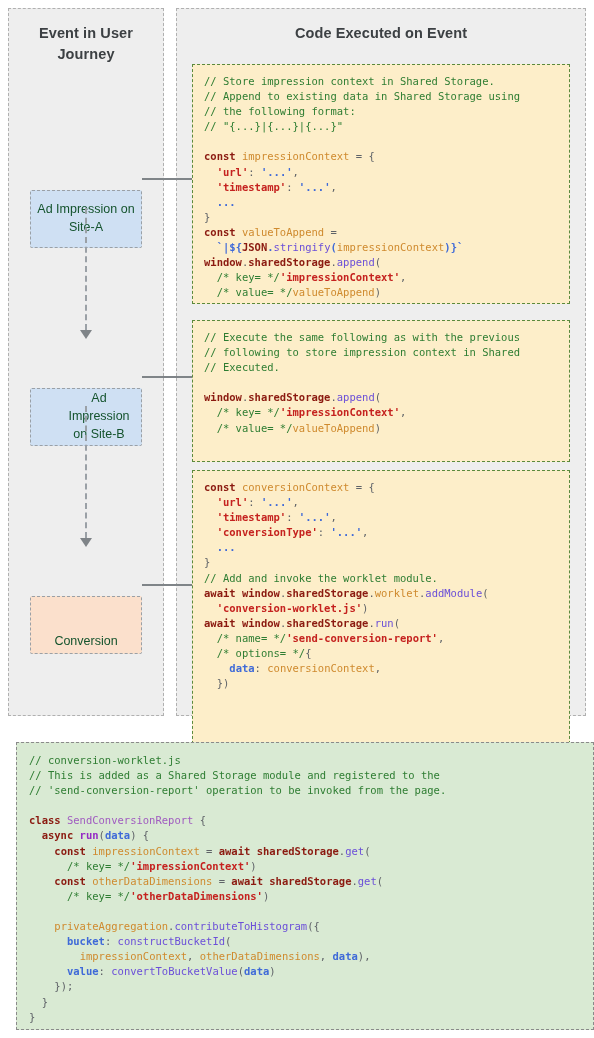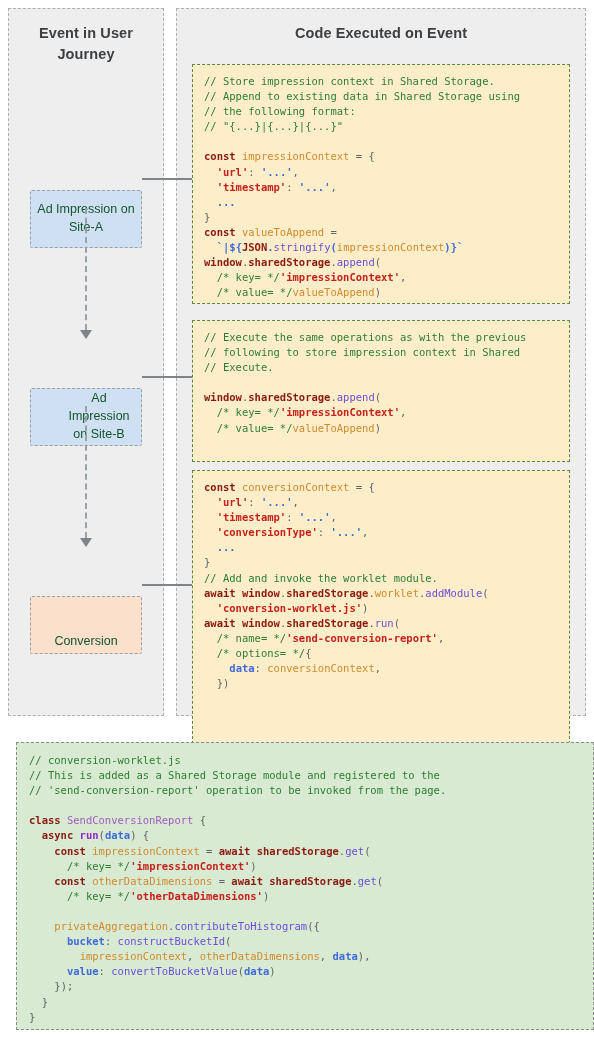--- a/index.html
+++ b/index.html
@@ -216,23 +216,23 @@
 <span class="t-kw">const</span><span class="t-punc"> </span><span class="t-var">impressionContext</span><span class="t-punc"> </span><span class="t-punc">=</span><span class="t-punc"> </span><span class="t-punc">{</span>
 <span class="t-punc"> </span><span class="t-punc"> </span><span class="t-str">'url'</span><span class="t-punc">:</span><span class="t-punc"> </span><span class="t-ell">'...'</span><span class="t-punc">,</span>
 <span class="t-punc"> </span><span class="t-punc"> </span><span class="t-str">'timestamp'</span><span class="t-punc">:</span><span class="t-punc"> </span><span class="t-ell">'...'</span><span class="t-punc">,</span>
 <span class="t-punc"> </span><span class="t-punc"> </span><span class="t-ell">...</span>
 <span class="t-punc">}</span>
 <span class="t-kw">const</span><span class="t-punc"> </span><span class="t-var">valueToAppend</span><span class="t-punc"> </span><span class="t-punc">=</span>
 <span class="t-punc"> </span><span class="t-punc"> </span><span class="t-ell">`</span><span class="t-ell">|</span><span class="t-ell">${</span><span class="t-kw">JSON</span><span class="t-ell">.</span><span class="t-fn">stringify</span><span class="t-ell">(</span><span class="t-var">impressionContext</span><span class="t-ell">)</span><span class="t-ell">}</span><span class="t-ell">`</span>
 <span class="t-kw">window</span><span class="t-punc">.</span><span class="t-kw">sharedStorage</span><span class="t-punc">.</span><span class="t-fn">append</span><span class="t-punc">(</span>
 <span class="t-punc"> </span><span class="t-punc"> </span><span class="t-com">/* key= */</span><span class="t-str">'impressionContext'</span><span class="t-punc">,</span>
 <span class="t-punc"> </span><span class="t-punc"> </span><span class="t-com">/* value= */</span><span class="t-var">valueToAppend</span><span class="t-punc">)</span></div>
-  <div id="code-2" class="code-block"><span class="t-com">// Execute the same operations as with the previous</span>
+  <div id="code-2" class="code-block"><span class="t-com">// Execute the same following as with the previous</span>
 <span class="t-com">// following to store impression context in Shared</span>
-<span class="t-com">// Execute.</span>
+<span class="t-com">// Executed.</span>
 
 <span class="t-kw">window</span><span class="t-punc">.</span><span class="t-kw">sharedStorage</span><span class="t-punc">.</span><span class="t-fn">append</span><span class="t-punc">(</span>
 <span class="t-punc"> </span><span class="t-punc"> </span><span class="t-com">/* key= */</span><span class="t-str">'impressionContext'</span><span class="t-punc">,</span>
 <span class="t-punc"> </span><span class="t-punc"> </span><span class="t-com">/* value= */</span><span class="t-var">valueToAppend</span><span class="t-punc">)</span></div>
   <div id="code-3" class="code-block"><span class="t-kw">const</span><span class="t-punc"> </span><span class="t-var">conversionContext</span><span class="t-punc"> </span><span class="t-punc">=</span><span class="t-punc"> </span><span class="t-punc">{</span>
 <span class="t-punc"> </span><span class="t-punc"> </span><span class="t-str">'url'</span><span class="t-punc">:</span><span class="t-punc"> </span><span class="t-ell">'...'</span><span class="t-punc">,</span>
 <span class="t-punc"> </span><span class="t-punc"> </span><span class="t-str">'timestamp'</span><span class="t-punc">:</span><span class="t-punc"> </span><span class="t-ell">'...'</span><span class="t-punc">,</span>
 <span class="t-punc"> </span><span class="t-punc"> </span><span class="t-str">'conversionType'</span><span class="t-punc">:</span><span class="t-punc"> </span><span class="t-ell">'...'</span><span class="t-punc">,</span>
 <span class="t-punc"> </span><span class="t-punc"> </span><span class="t-ell">...</span>
 <span class="t-punc">}</span>

